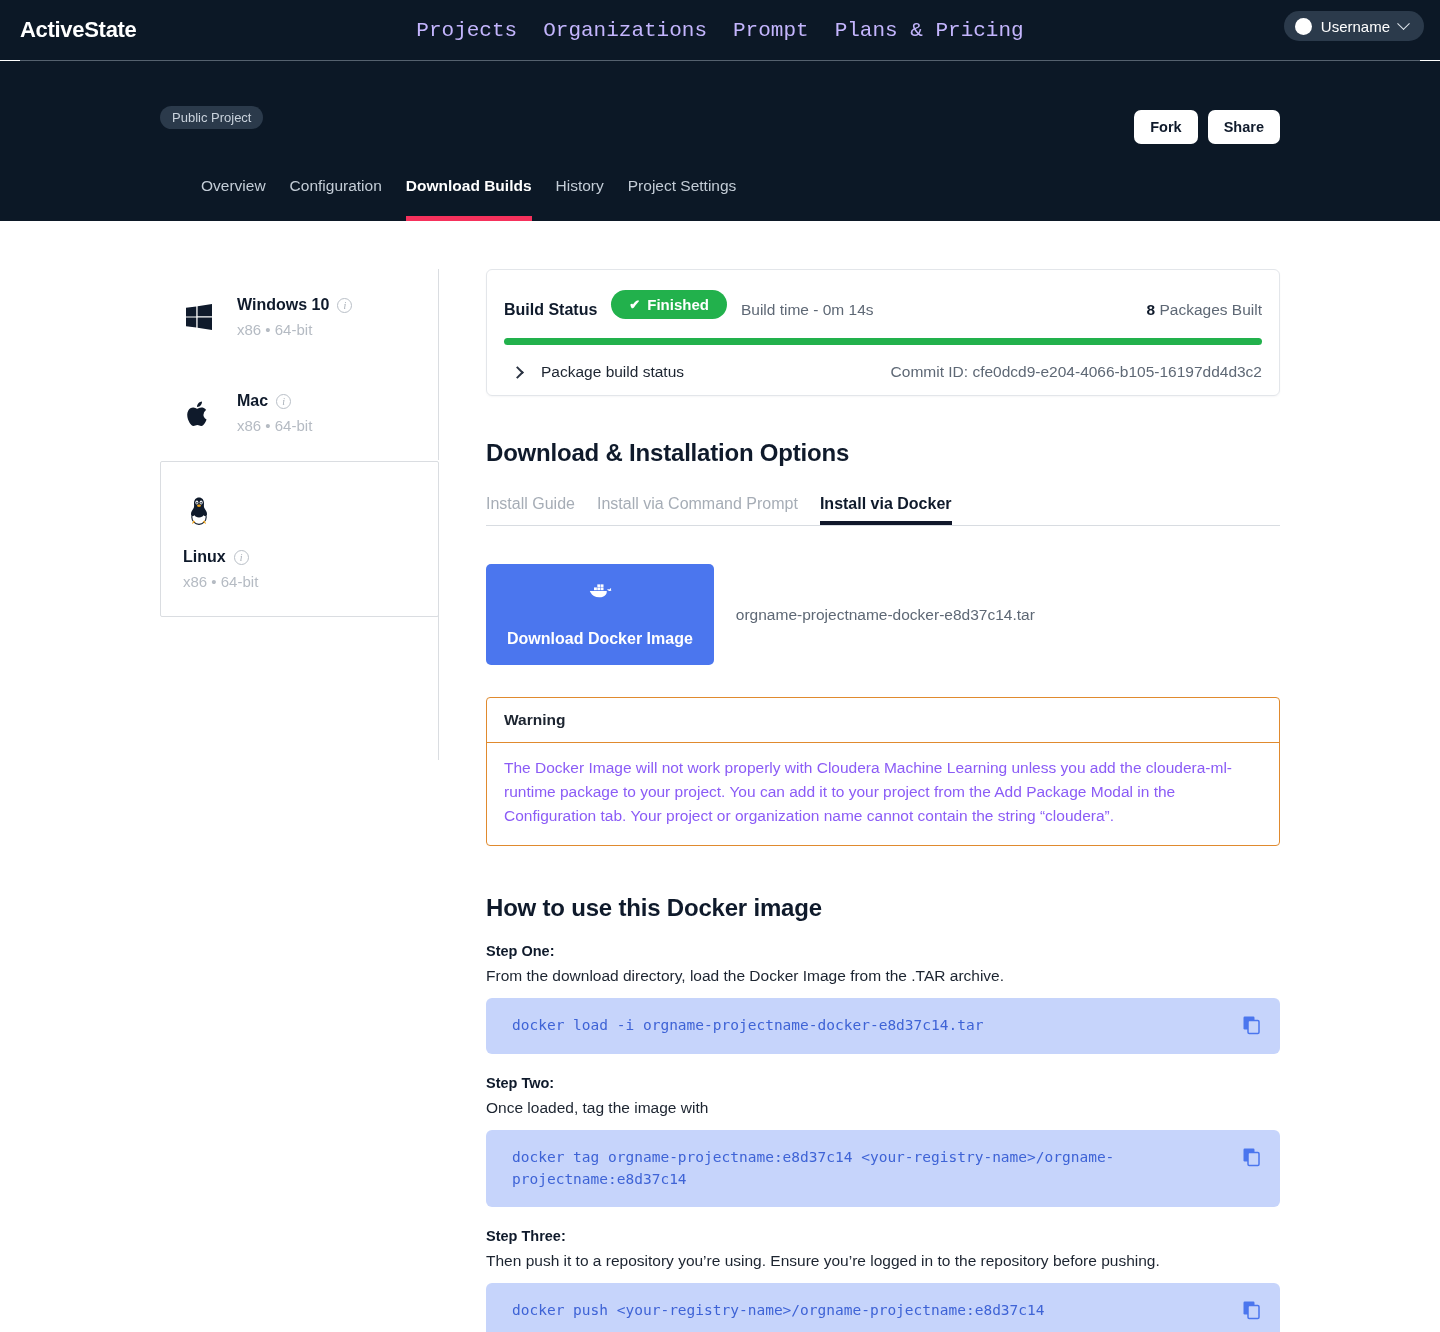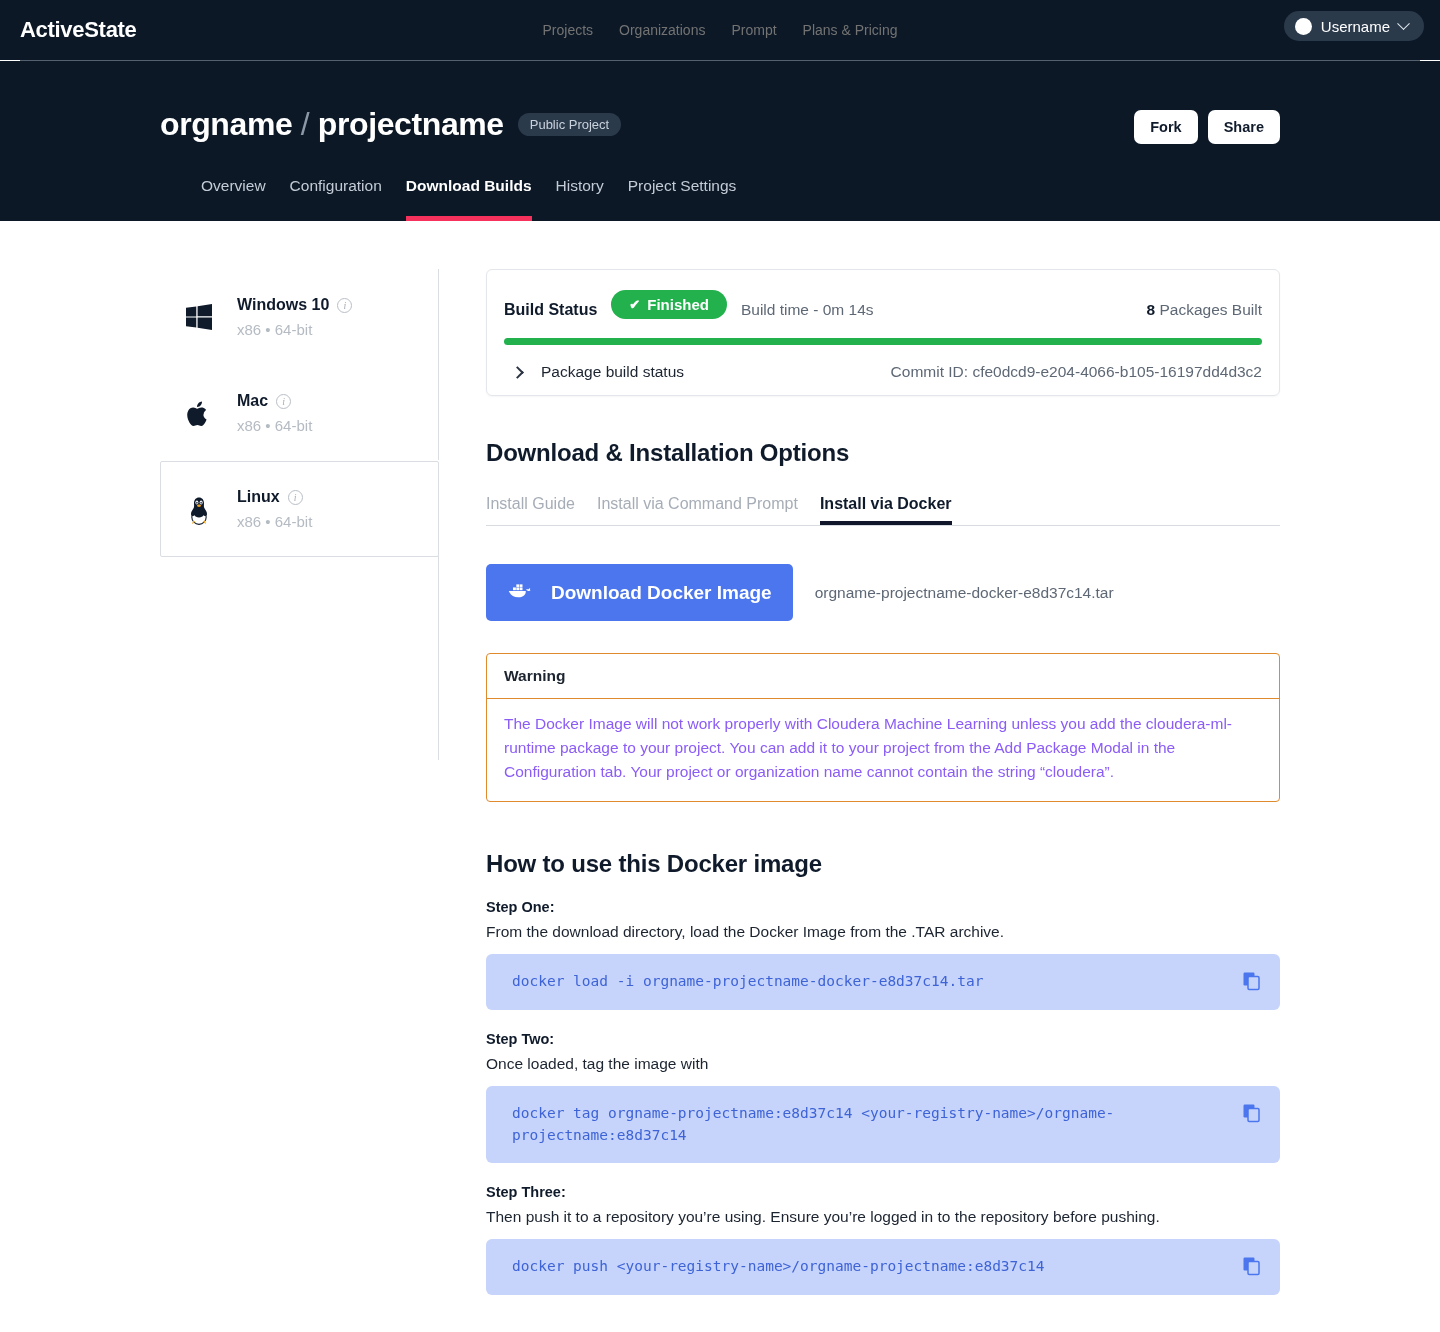--- a/index.html
+++ b/index.html
@@ -30,23 +30,24 @@
   .topnav {
     position: absolute;
     left: 0; right: 0;
     display: flex;
     justify-content: center;
     gap: 26px;
     pointer-events: none;
   }
   .topnav a {
     pointer-events: auto;
-    color: #737373;
-    font-size: 14px;
+    color: #c4b5fd;
+    font-size: 21px;
     text-decoration: none;
+    font-family: Liberation Mono, monospace;
   }
   .userbtn {
     position: absolute;
     right: 16px;
     top: 11px;
     height: 30px;
     display: flex;
     align-items: center;
     gap: 9px;
     background: #2b3a4b;
@@ -168,20 +169,21 @@
     display: flex;
     align-items: flex-start;
     gap: 22px;
     padding: 26px 18px 26px 22px;
     border: 1px solid transparent;
     border-radius: 2px;
   }
   .os-item.selected {
     border-color: #dadde1;
     background: #ffffff;
+    flex-direction: column;
   }
   .os-icon {
     width: 32px;
     display: flex;
     justify-content: center;
     padding-top: 8px;
   }
   .os-text { padding-top: 0; }
   .os-name-row { display: flex; align-items: center; gap: 8px; }
   .os-name { font-size: 16px; font-weight: bold; color: #0f1a2b; }
@@ -288,30 +290,31 @@
 
   .dl-row {
     display: flex;
     align-items: center;
     gap: 22px;
     margin-top: 38px;
   }
   .dl-btn {
     display: flex;
     align-items: center;
-    gap: 20px;
+    gap: 27px;
     background: #4b76ee;
     color: #ffffff;
-    font-size: 19px;
+    font-size: 16px;
     font-weight: bold;
     border: none;
     border-radius: 5px;
     padding: 17px 21px;
     font-family: inherit;
     cursor: pointer;
+    flex-direction: column;
   }
   .dl-file { font-size: 15.5px; color: #5e6875; }
 
   .warnbox {
     margin-top: 32px;
     border: 1px solid #e08a2e;
     border-radius: 4px;
   }
   .warn-head {
     padding: 13px 17px;
@@ -380,25 +383,20 @@
     <span class="avatar-dot"></span>
     <span>Username</span>
     <span class="chev"></span>
   </div>
 </div>
 <div class="header-rule"></div>
 
 <div class="projhead">
   <div class="inner">
     <div class="titlerow">
-      <div class="ptitle">
-        <span>orgname</span>
-        <span class="slash">/</span>
-        <span>projectname</span>
-      </div>
       <span class="badge">Public Project</span>
     </div>
     <div class="hdr-actions">
       <button class="wbtn">Fork</button>
       <button class="wbtn">Share</button>
     </div>
   </div>
   <nav class="subnav">
     <a href="#" class="tab">Overview</a>
     <a href="#" class="tab">Configuration</a>

